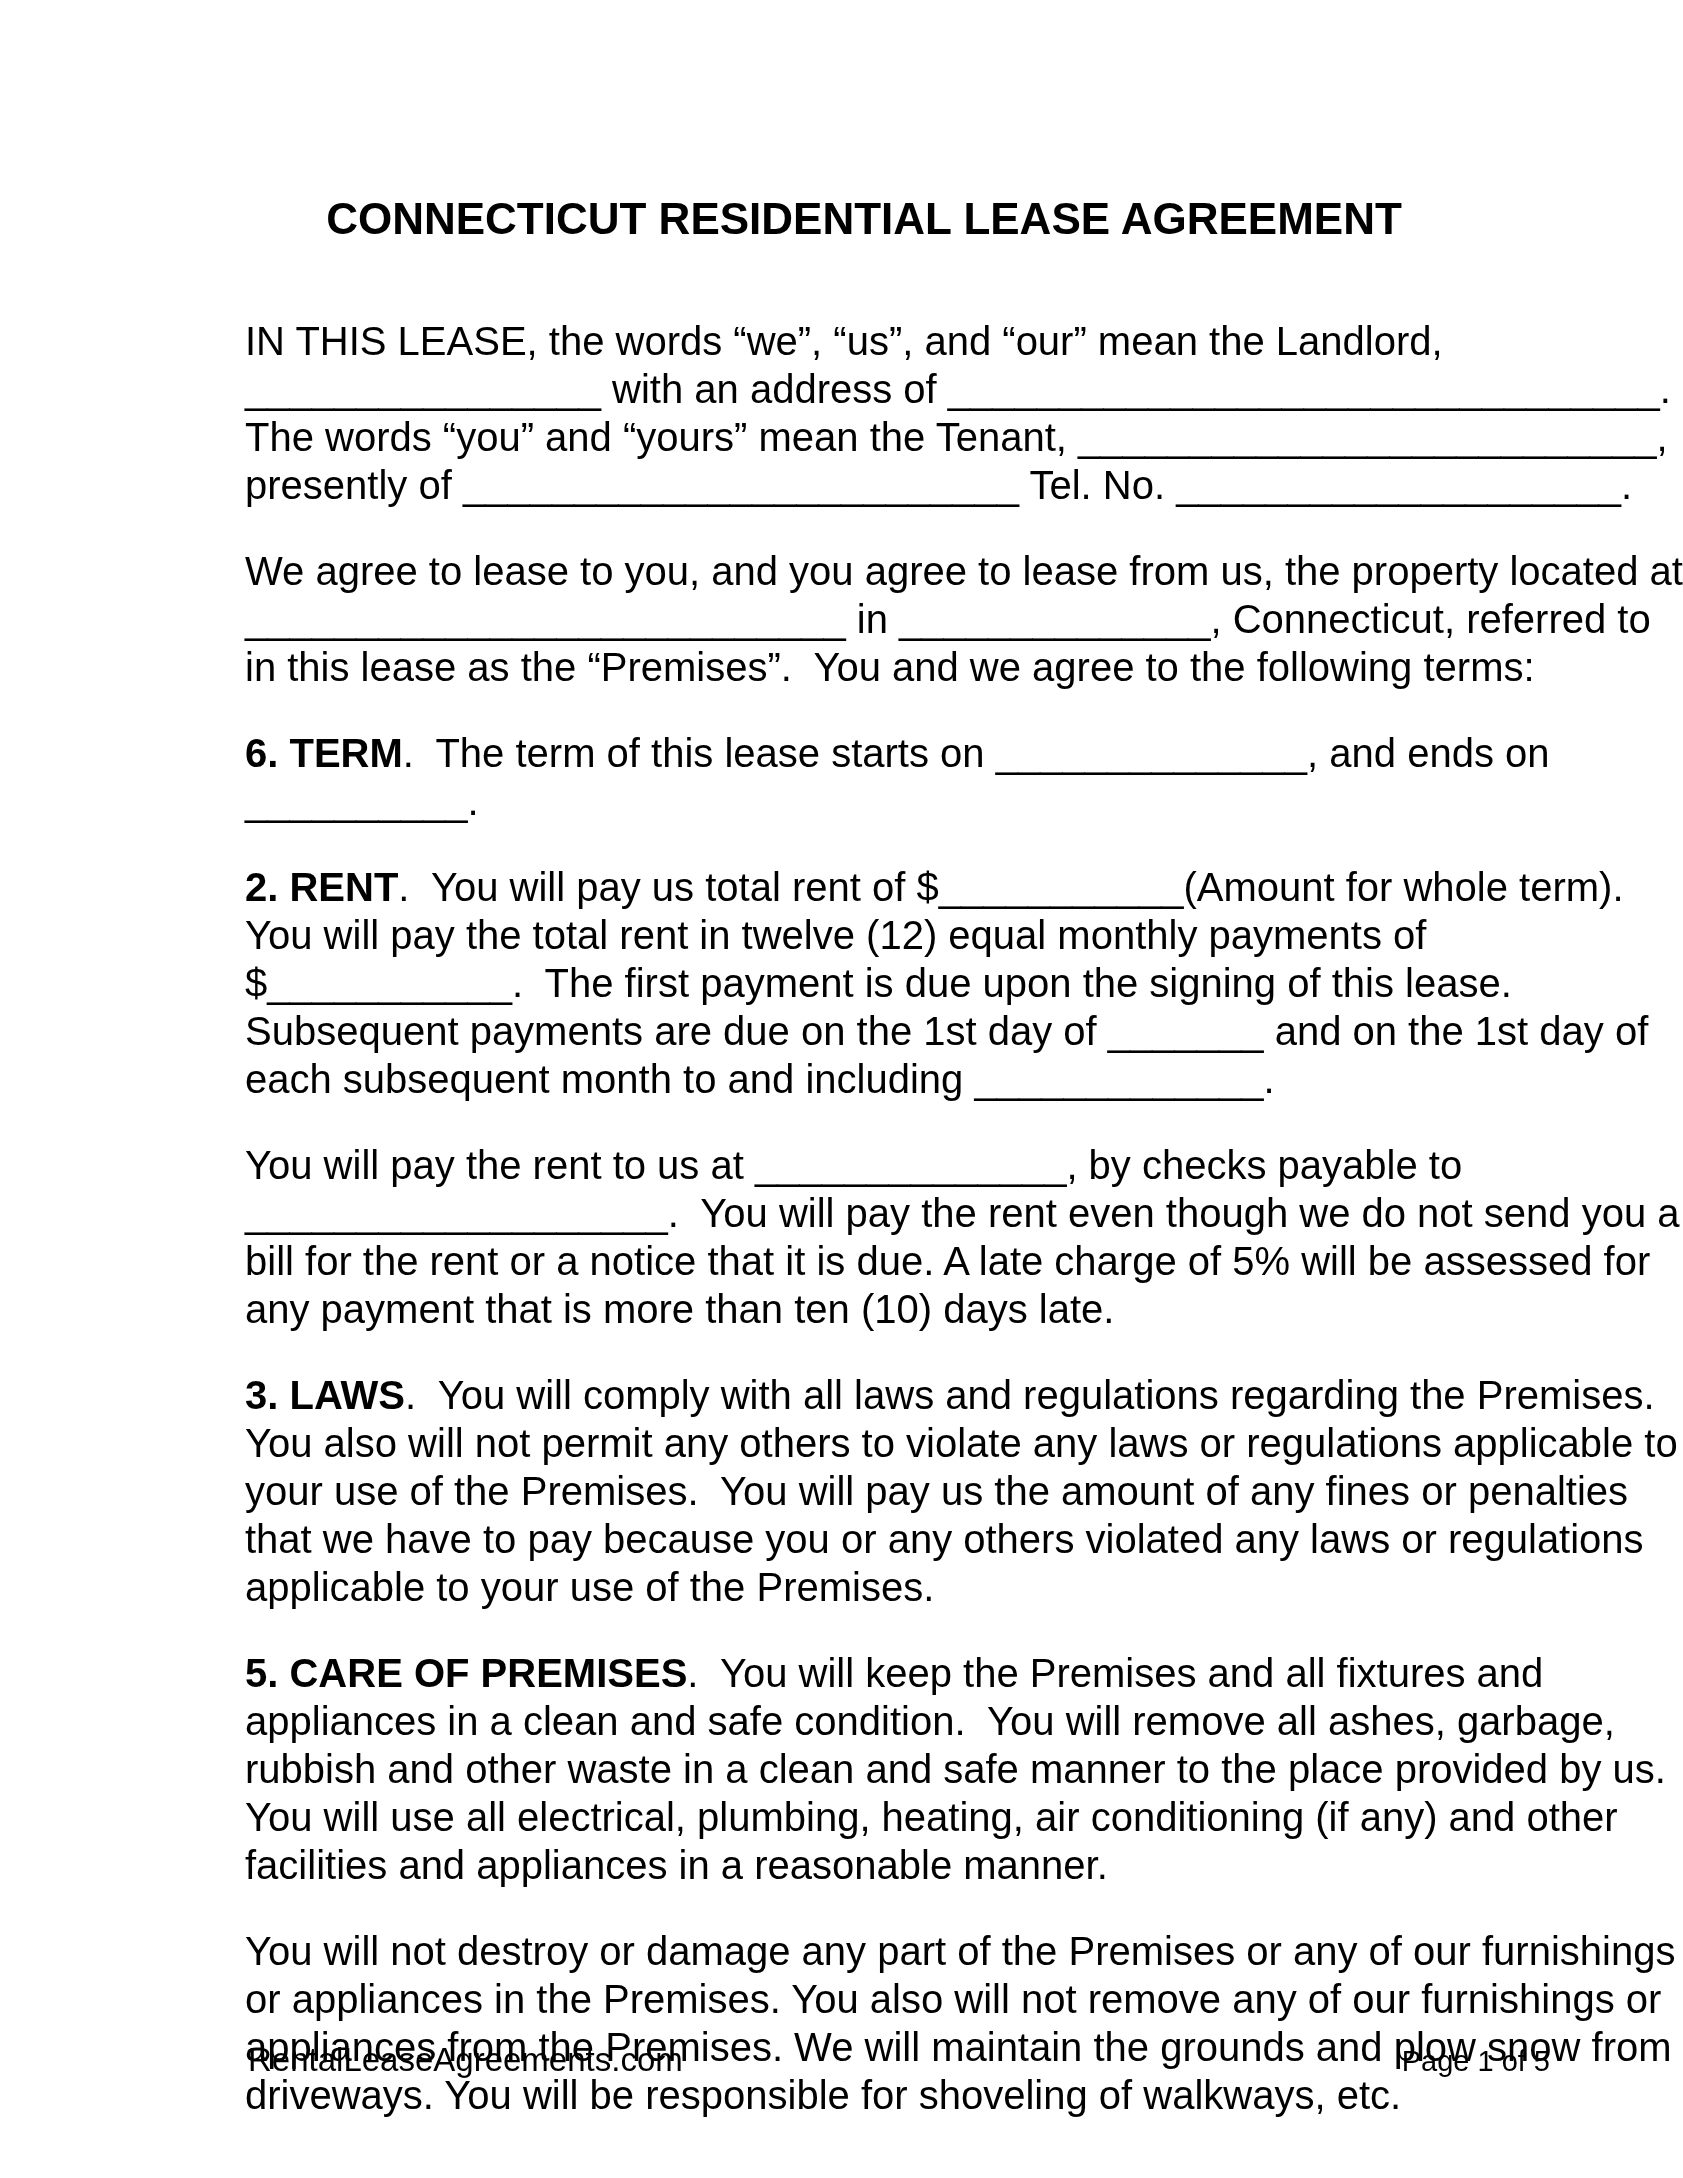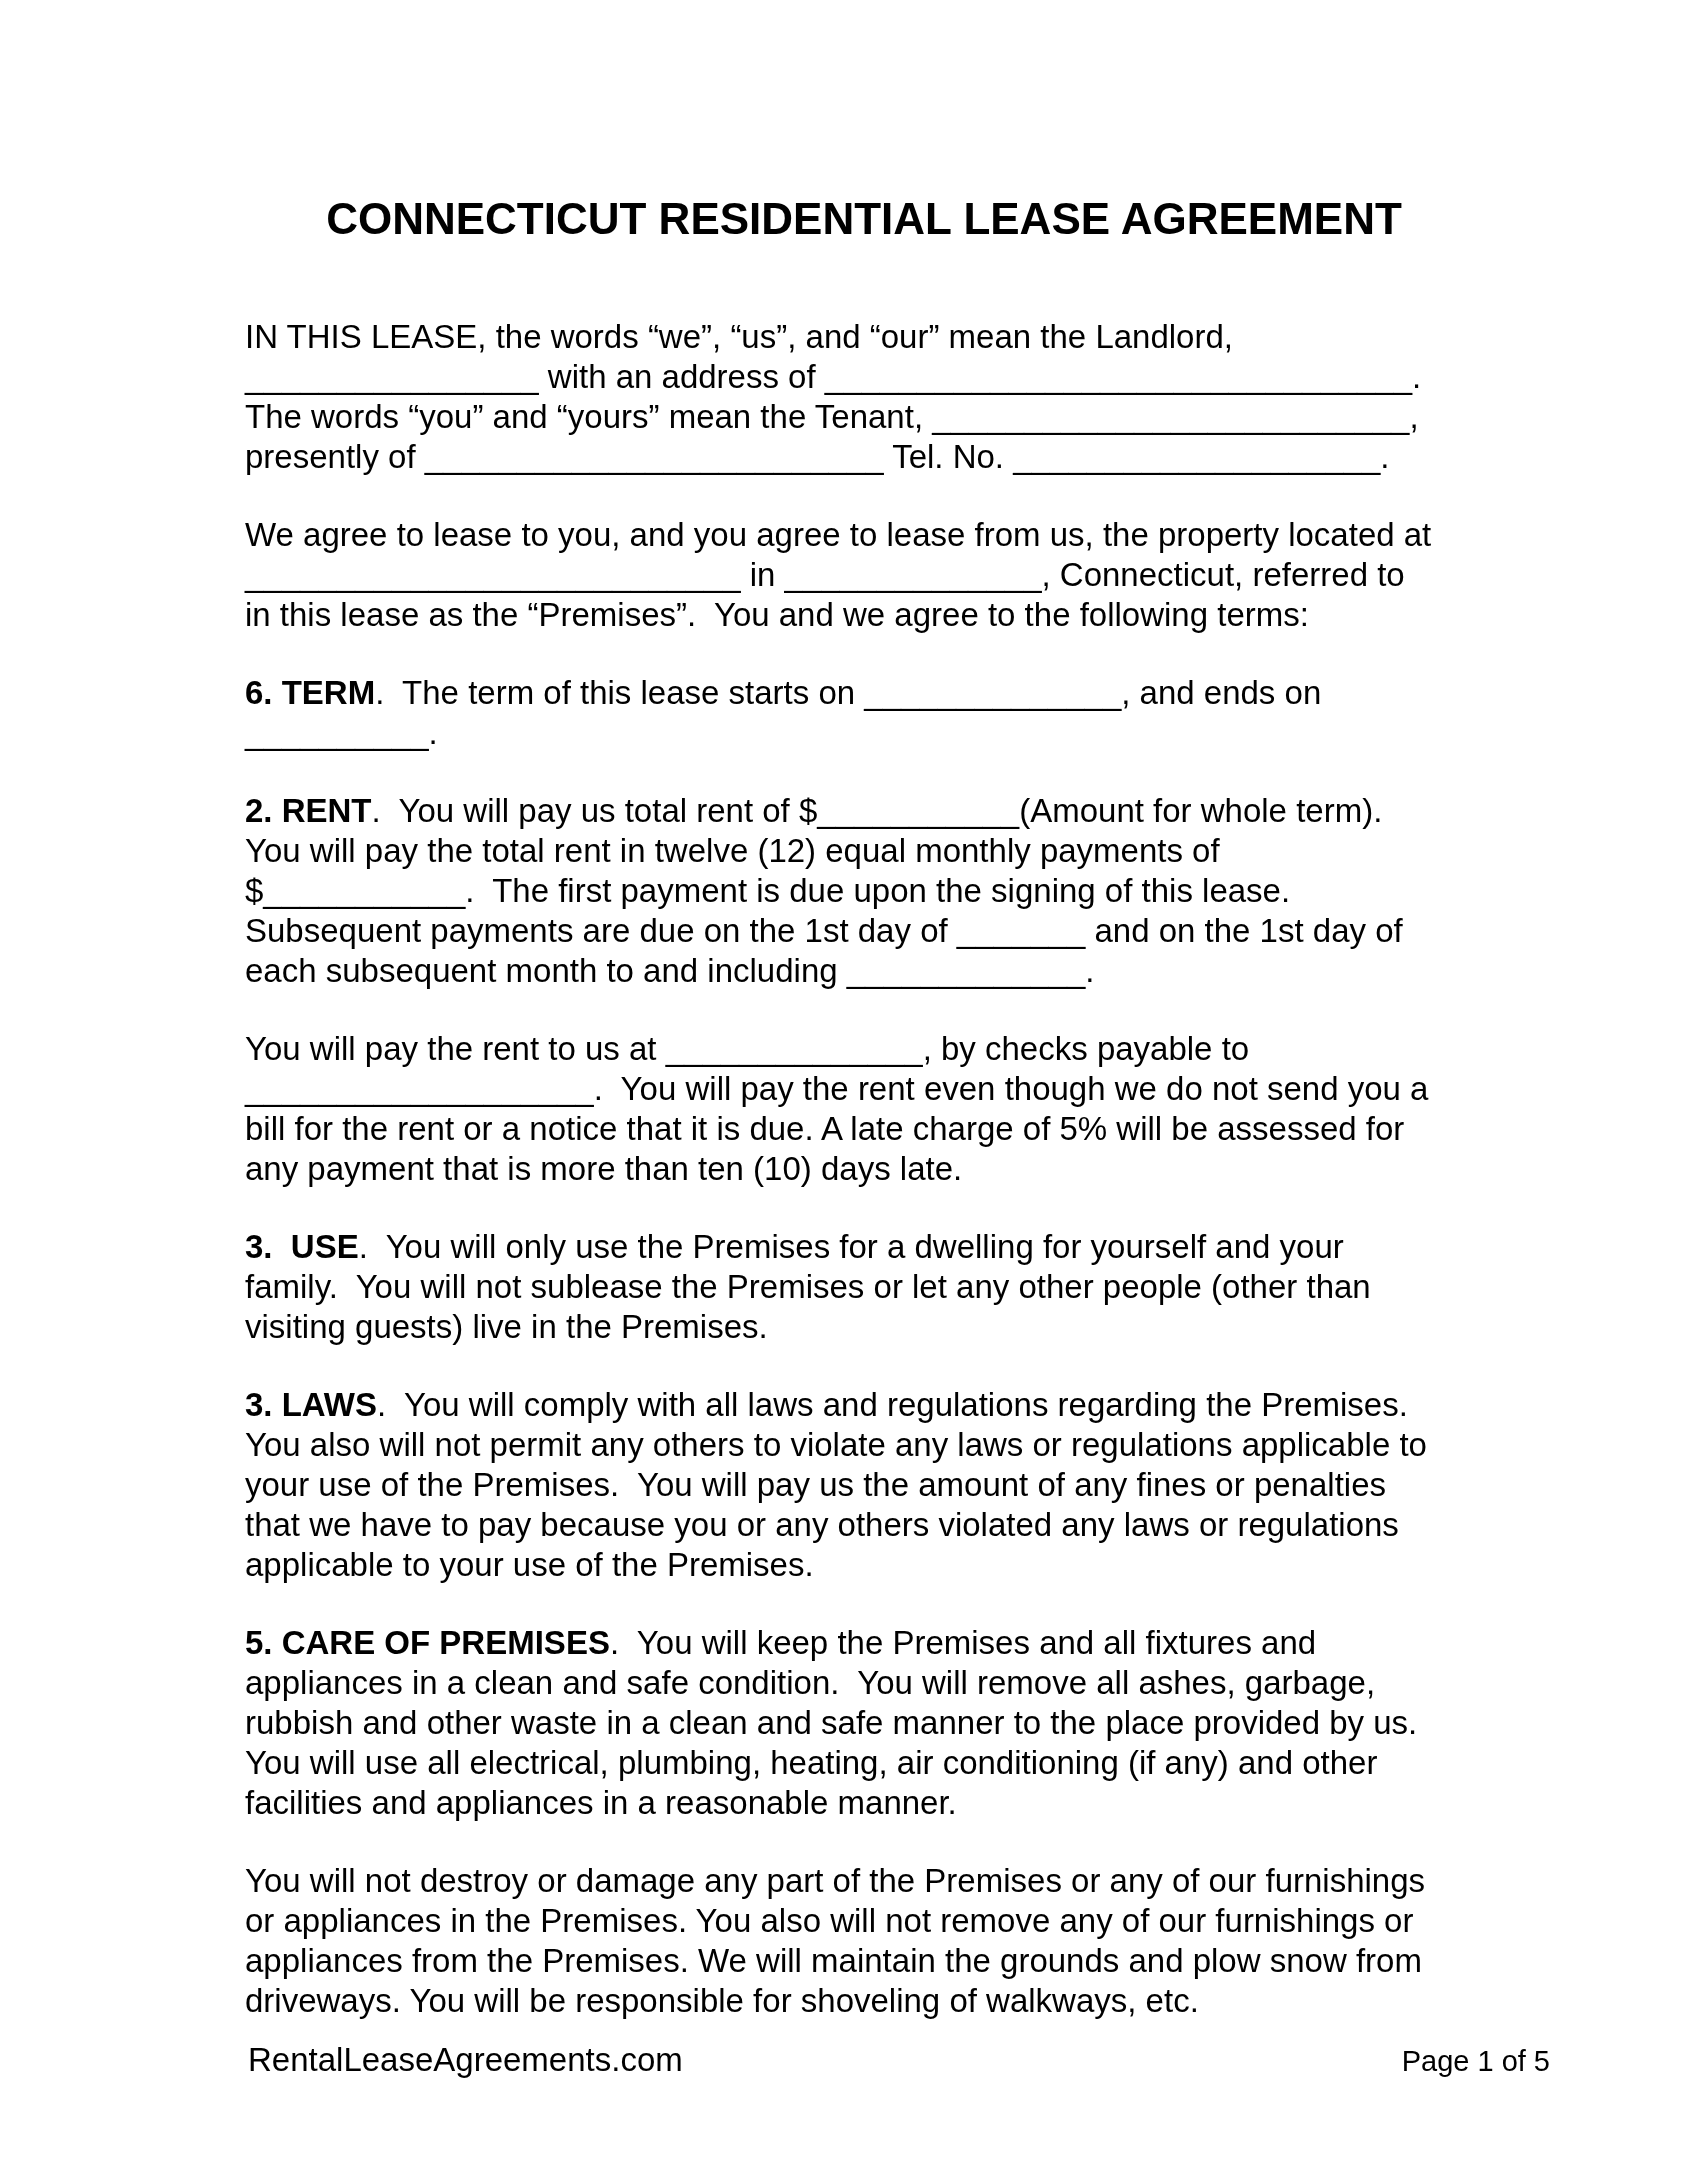--- a/index.html
+++ b/index.html
@@ -22,22 +22,22 @@
     margin: 194px 0 73px 0;
     font-size: 44px;
     line-height: 50px;
     font-weight: bold;
     text-align: center;
     white-space: pre;
     letter-spacing: 0;
   }
   .para {
     margin: 0 0 38px 0;
-    font-size: 33px;
-    line-height: 40px;
+    font-size: 40px;
+    line-height: 48px;
     white-space: pre;
   }
   .para b { font-weight: bold; }
   .footer {
     position: absolute;
     left: 248px;
     right: 133px;
     top: 2041px;
     display: flex;
     justify-content: space-between;
@@ -69,23 +69,20 @@
 You will pay the total rent in twelve (12) equal monthly payments of
 $___________.  The first payment is due upon the signing of this lease.
 Subsequent payments are due on the 1st day of _______ and on the 1st day of
 each subsequent month to and including _____________.</span></p>
 
     <p class="para"><b></b><span>You will pay the rent to us at ______________, by checks payable to
 ___________________.  You will pay the rent even though we do not send you a
 bill for the rent or a notice that it is due. A late charge of 5% will be assessed for
 any payment that is more than ten (10) days late.</span></p>
 
-    <p class="para"><b>3.  USE</b><span>.  You will only use the Premises for a dwelling for yourself and your
-family.  You will not sublease the Premises or let any other people (other than
-visiting guests) live in the Premises.</span></p>
 
     <p class="para"><b>3. LAWS</b><span>.  You will comply with all laws and regulations regarding the Premises.
 You also will not permit any others to violate any laws or regulations applicable to
 your use of the Premises.  You will pay us the amount of any fines or penalties
 that we have to pay because you or any others violated any laws or regulations
 applicable to your use of the Premises.</span></p>
 
     <p class="para"><b>5. CARE OF PREMISES</b><span>.  You will keep the Premises and all fixtures and
 appliances in a clean and safe condition.  You will remove all ashes, garbage,
 rubbish and other waste in a clean and safe manner to the place provided by us.

